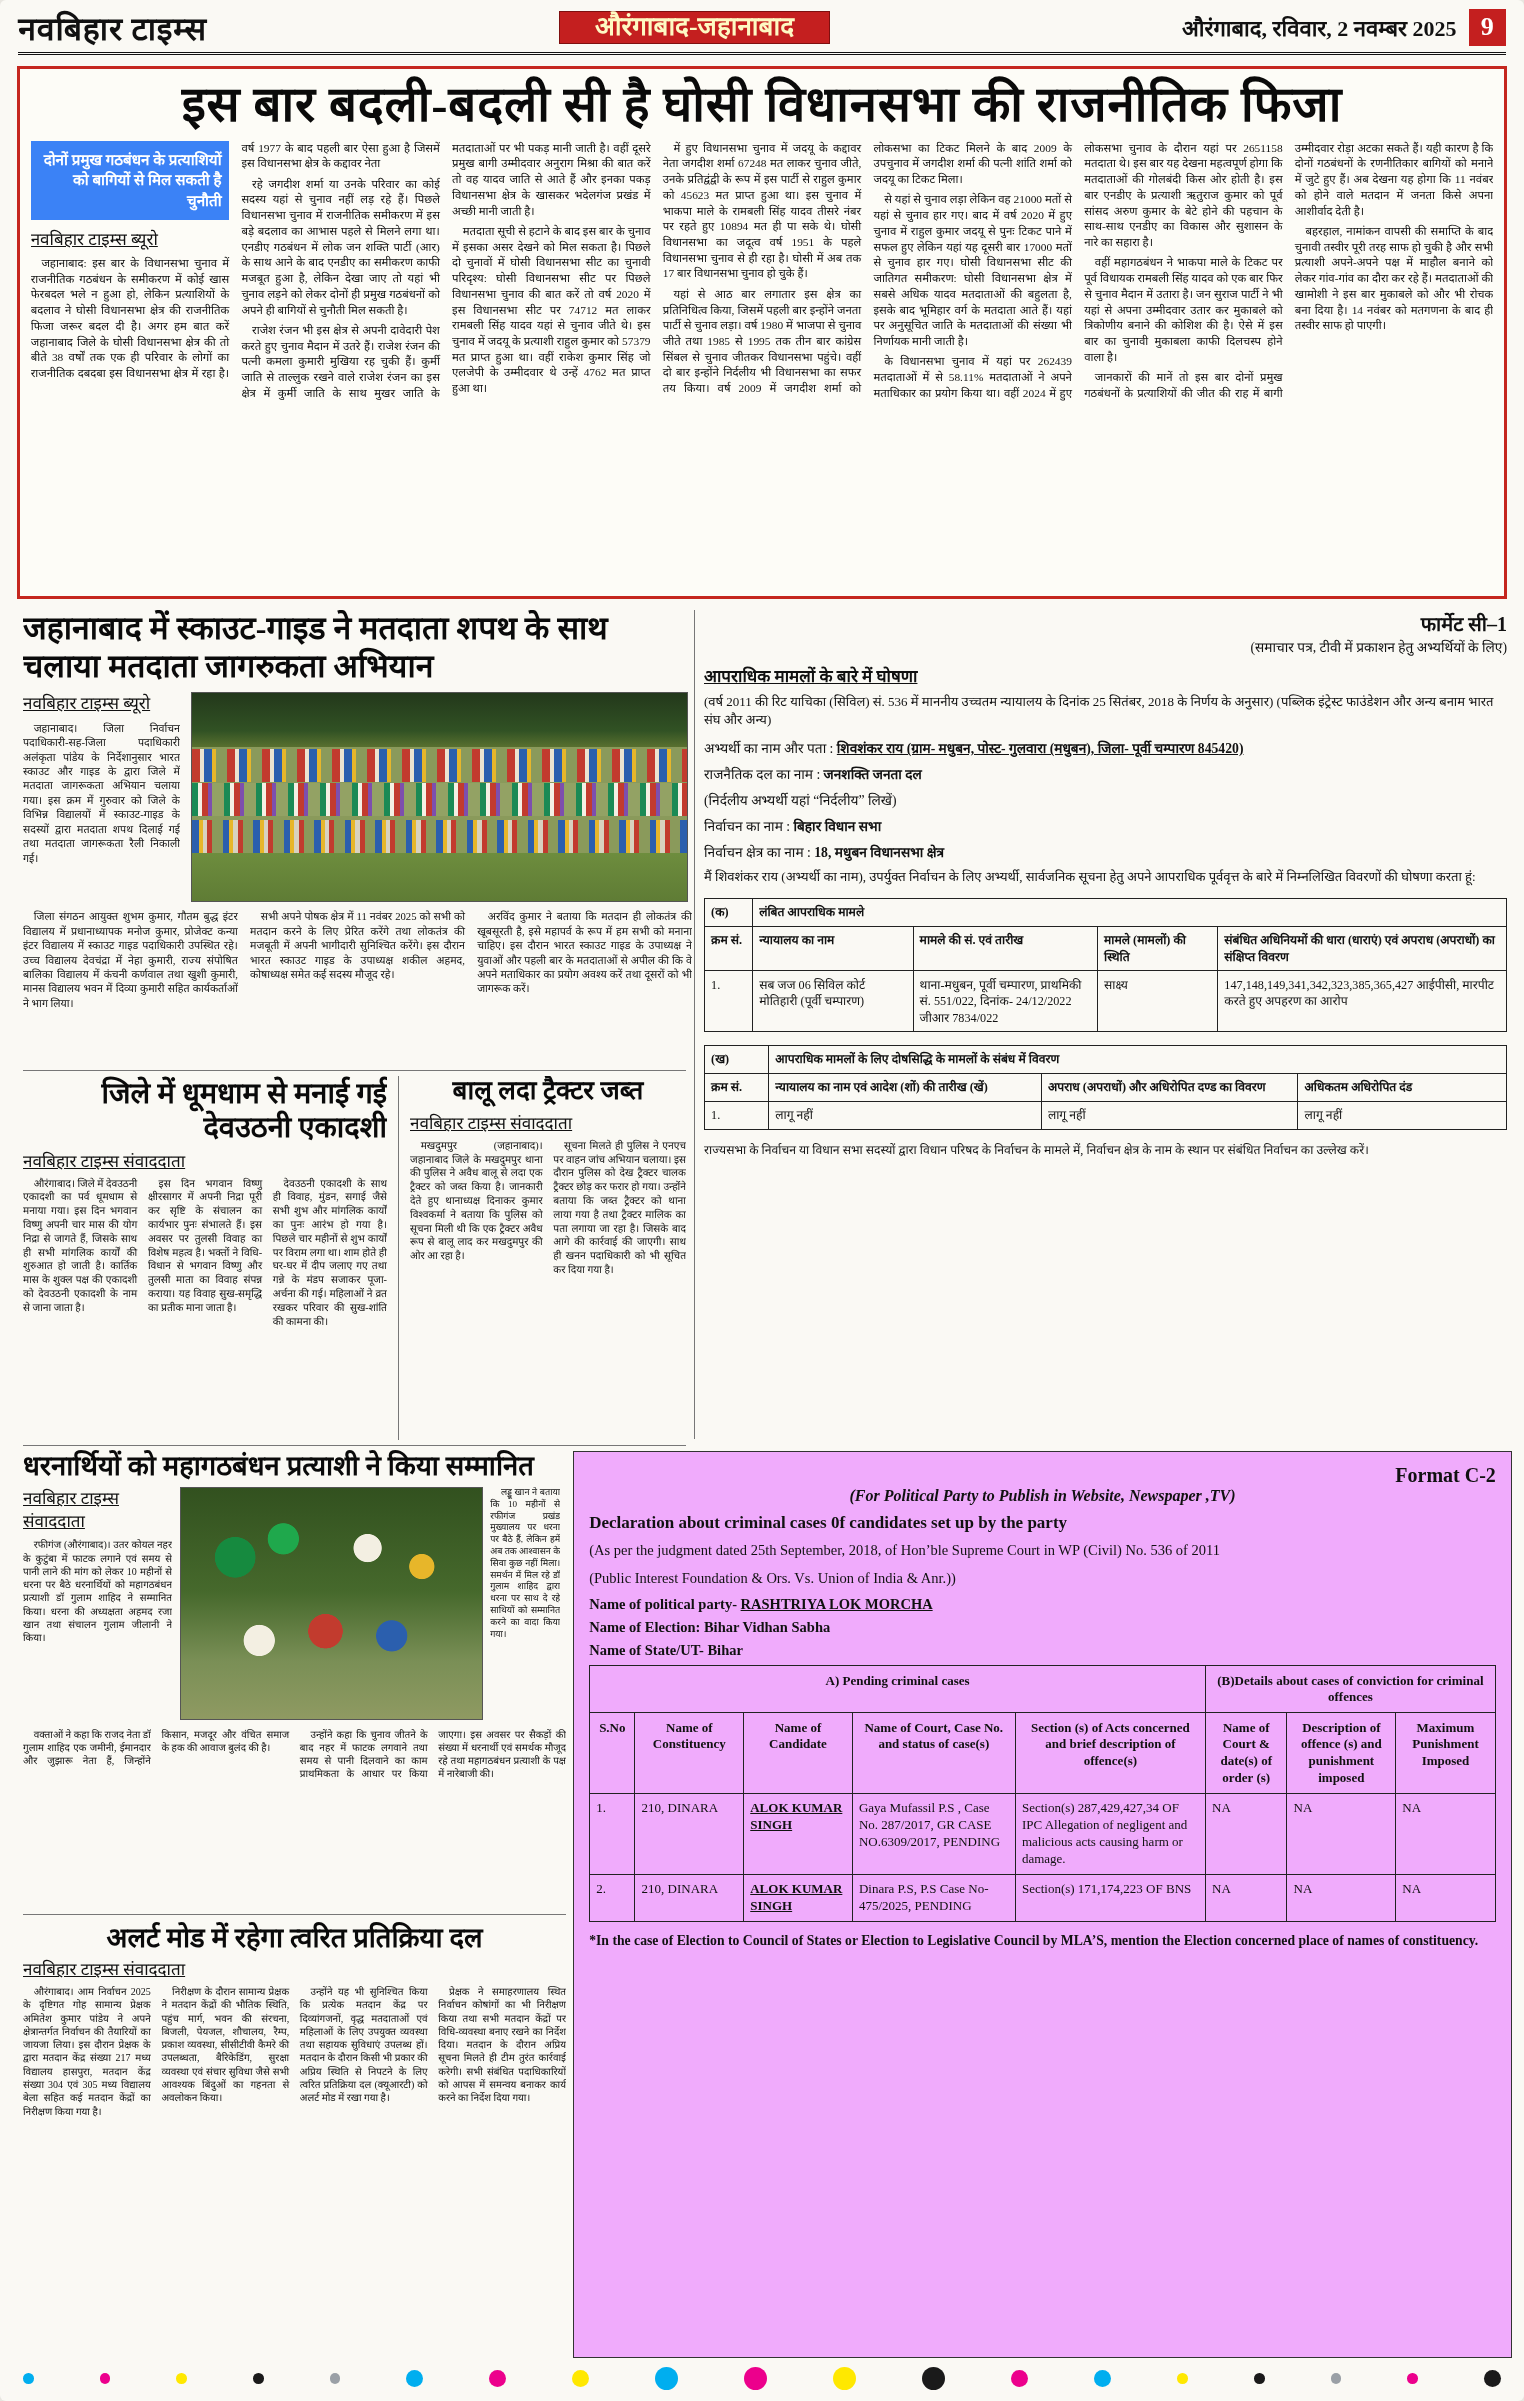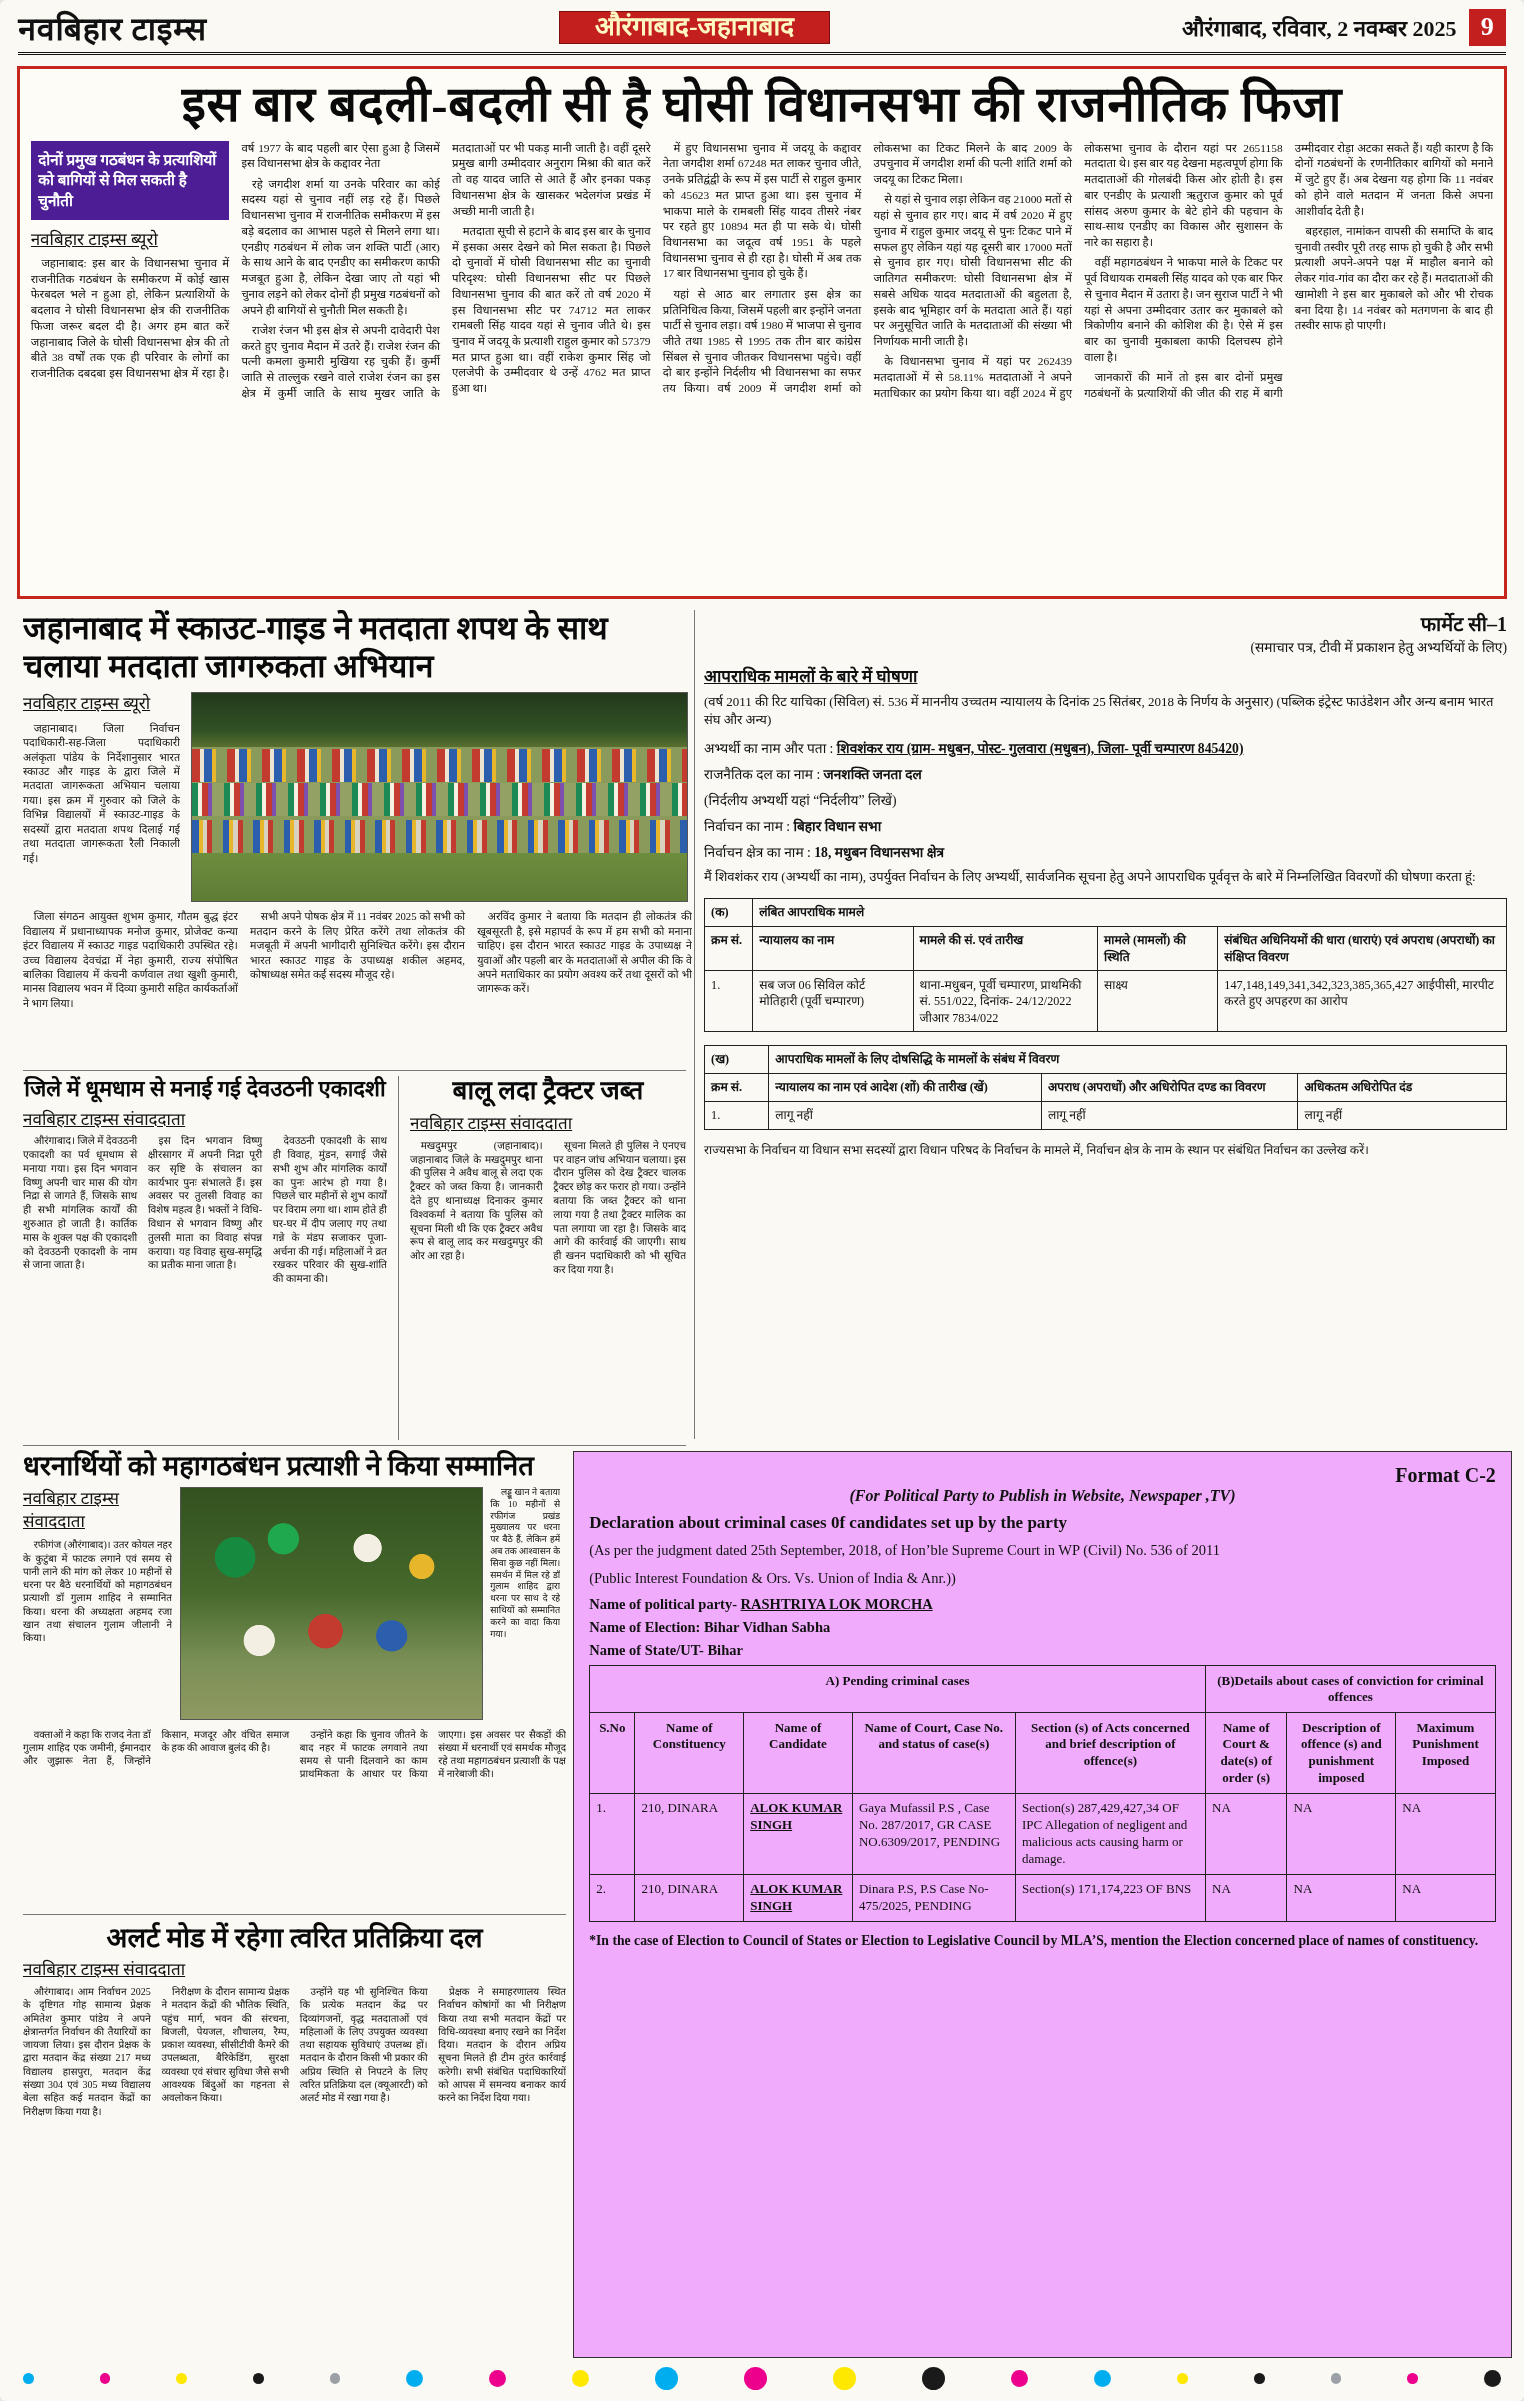--- a/index.html
+++ b/index.html
@@ -22,22 +22,22 @@
   .page-number{width:37px;height:37px;background:#c41f1f;color:#fff;font-weight:800;
     font-size:26px;display:flex;align-items:center;justify-content:center}
   
   .lead{position:absolute;top:66px;left:17px;right:17px;height:533px;
     border:3px solid #c5271f;background:#fdfcf7;padding:6.1px 10.7px}
   .lead h1{font-size:49px;font-weight:800;text-align:center;letter-spacing:0.8px;
     line-height:1.12;padding:3px 6.1px 7.6px;color:#0a0a0a}
   .lead-body{height:427px;column-count:7;column-gap:12.2px;overflow:hidden;
     font-size:11.4px;line-height:1.38;text-align:justify}
   .lead-body p{margin-bottom:4.6px;text-indent:12.2px}
-  .highlight-box{background:#4c1d95;color:#fff;font-weight:700;font-size:15.2px;
-    line-height:1.35;padding:9.1px 7.6px;margin-bottom:7.6px;break-inside:avoid;text-align:left}
+  .highlight-box{background:#3b82f6;color:#fff;font-weight:700;font-size:15.2px;
+    line-height:1.35;padding:9.1px 7.6px;margin-bottom:7.6px;break-inside:avoid;text-align:right}
   .byline{font-weight:400;text-decoration:underline;font-size:17px;margin:1.5px 0 4.6px}
   
   .article h2{font-weight:800;line-height:1.18;color:#0a0a0a}
   .article p{margin-bottom:4.6px;text-indent:10.7px;text-align:justify}
   .scout{position:absolute;top:610px;left:23px;width:669px;height:456px;overflow:hidden}
   .scout h2{font-size:32px;margin-bottom:6.1px}
   .scout-top{display:flex;gap:10.7px;margin-top:4.6px}
   .scout-leftcol{width:157px;height:210px;overflow:hidden;font-size:10.7px;line-height:1.35}
   .photo{border:0.8px solid #555}
   .photo-scout{width:497px;height:210px;
@@ -47,21 +47,21 @@
       repeating-linear-gradient(90deg,#c23b2e 0 7.6px,#ece4d0 7.6px 12.2px,#2b5fae 12.2px 20px,#e7b62a 20px 24.4px,#8a9a5b 24.4px 35px),
       repeating-linear-gradient(90deg,#1b8a55 0 6.1px,#f4f0e4 6.1px 10px,#c23b2e 10px 16px,#7d4fae 16px 20px,#93a264 20px 32px),
       repeating-linear-gradient(90deg,#2b5fae 0 6.9px,#e7b62a 6.9px 10.7px,#d8d2c0 10.7px 15.2px,#c23b2e 15.2px 20px,#8a9a5b 20px 30.5px),
       linear-gradient(180deg,#6f8f3f,#5f7c35);
     background-size:100% 26%,100% 16%,100% 16%,100% 16%,100% 26%;
     background-position:0 0,0 32%,0 52%,0 73%,0 100%;
     background-repeat:no-repeat}
   .scout-cols{column-count:3;column-gap:12.2px;height:151px;overflow:hidden;
     font-size:10.7px;line-height:1.35;margin-top:7.6px}
   .ekadashi{position:absolute;top:1076px;left:23px;width:364px;height:364px;overflow:hidden}
-  .ekadashi h2{font-size:22px;text-align:center;margin-bottom:4.6px}
+  .ekadashi h2{font-size:29px;text-align:right;margin-bottom:4.6px}
   .ekadashi .cols{column-count:3;column-gap:10.7px;height:274px;overflow:hidden;font-size:10.3px;line-height:1.34}
   .tractor{position:absolute;top:1076px;left:410px;width:276px;height:364px;overflow:hidden}
   .tractor h2{font-size:26px;text-align:center;margin-bottom:4.6px}
   .tractor .cols{column-count:2;column-gap:10.7px;height:290px;overflow:hidden;font-size:10.3px;line-height:1.34}
   .dharna{position:absolute;top:1450px;left:23px;width:543px;height:456px;overflow:hidden}
   .dharna h2{font-size:27.4px;margin-bottom:4.6px}
   .dharna-top{display:flex;gap:7.6px;margin-top:3px}
   .dharna-left{width:149px;height:233px;overflow:hidden;font-size:10px;line-height:1.33}
   .photo-dharna{width:303px;height:233px;
     background-color:#5d7a3a;

